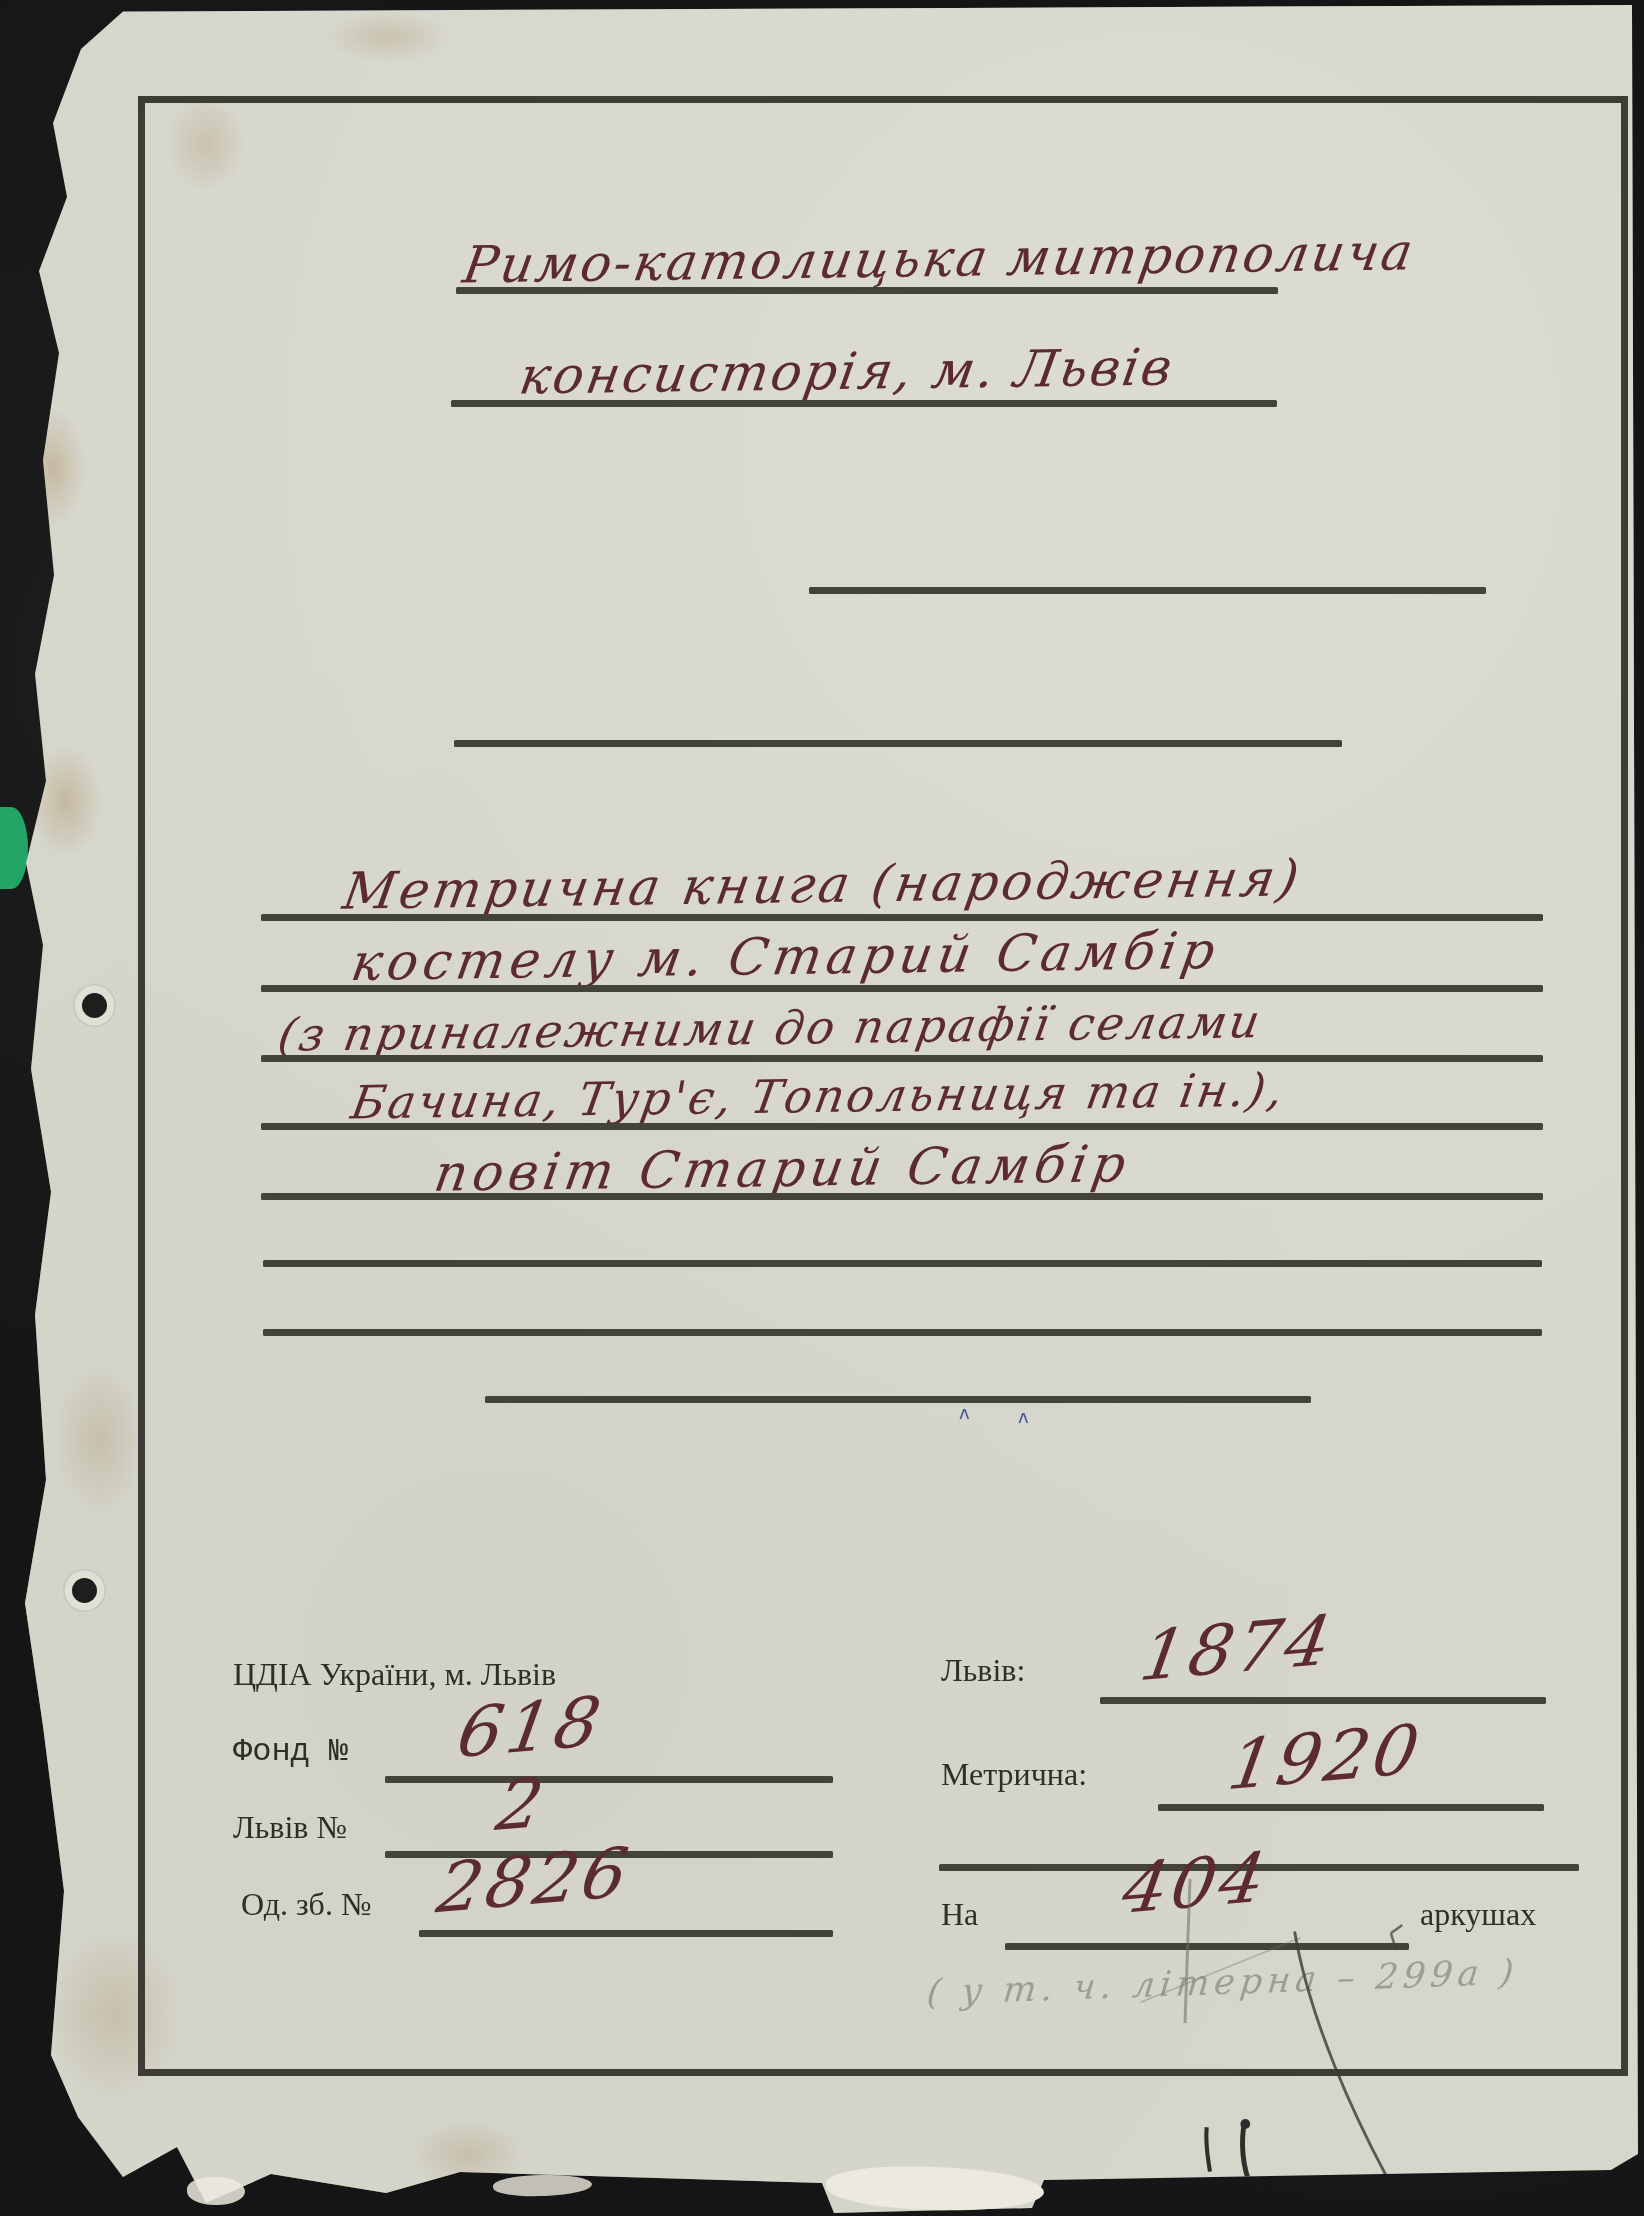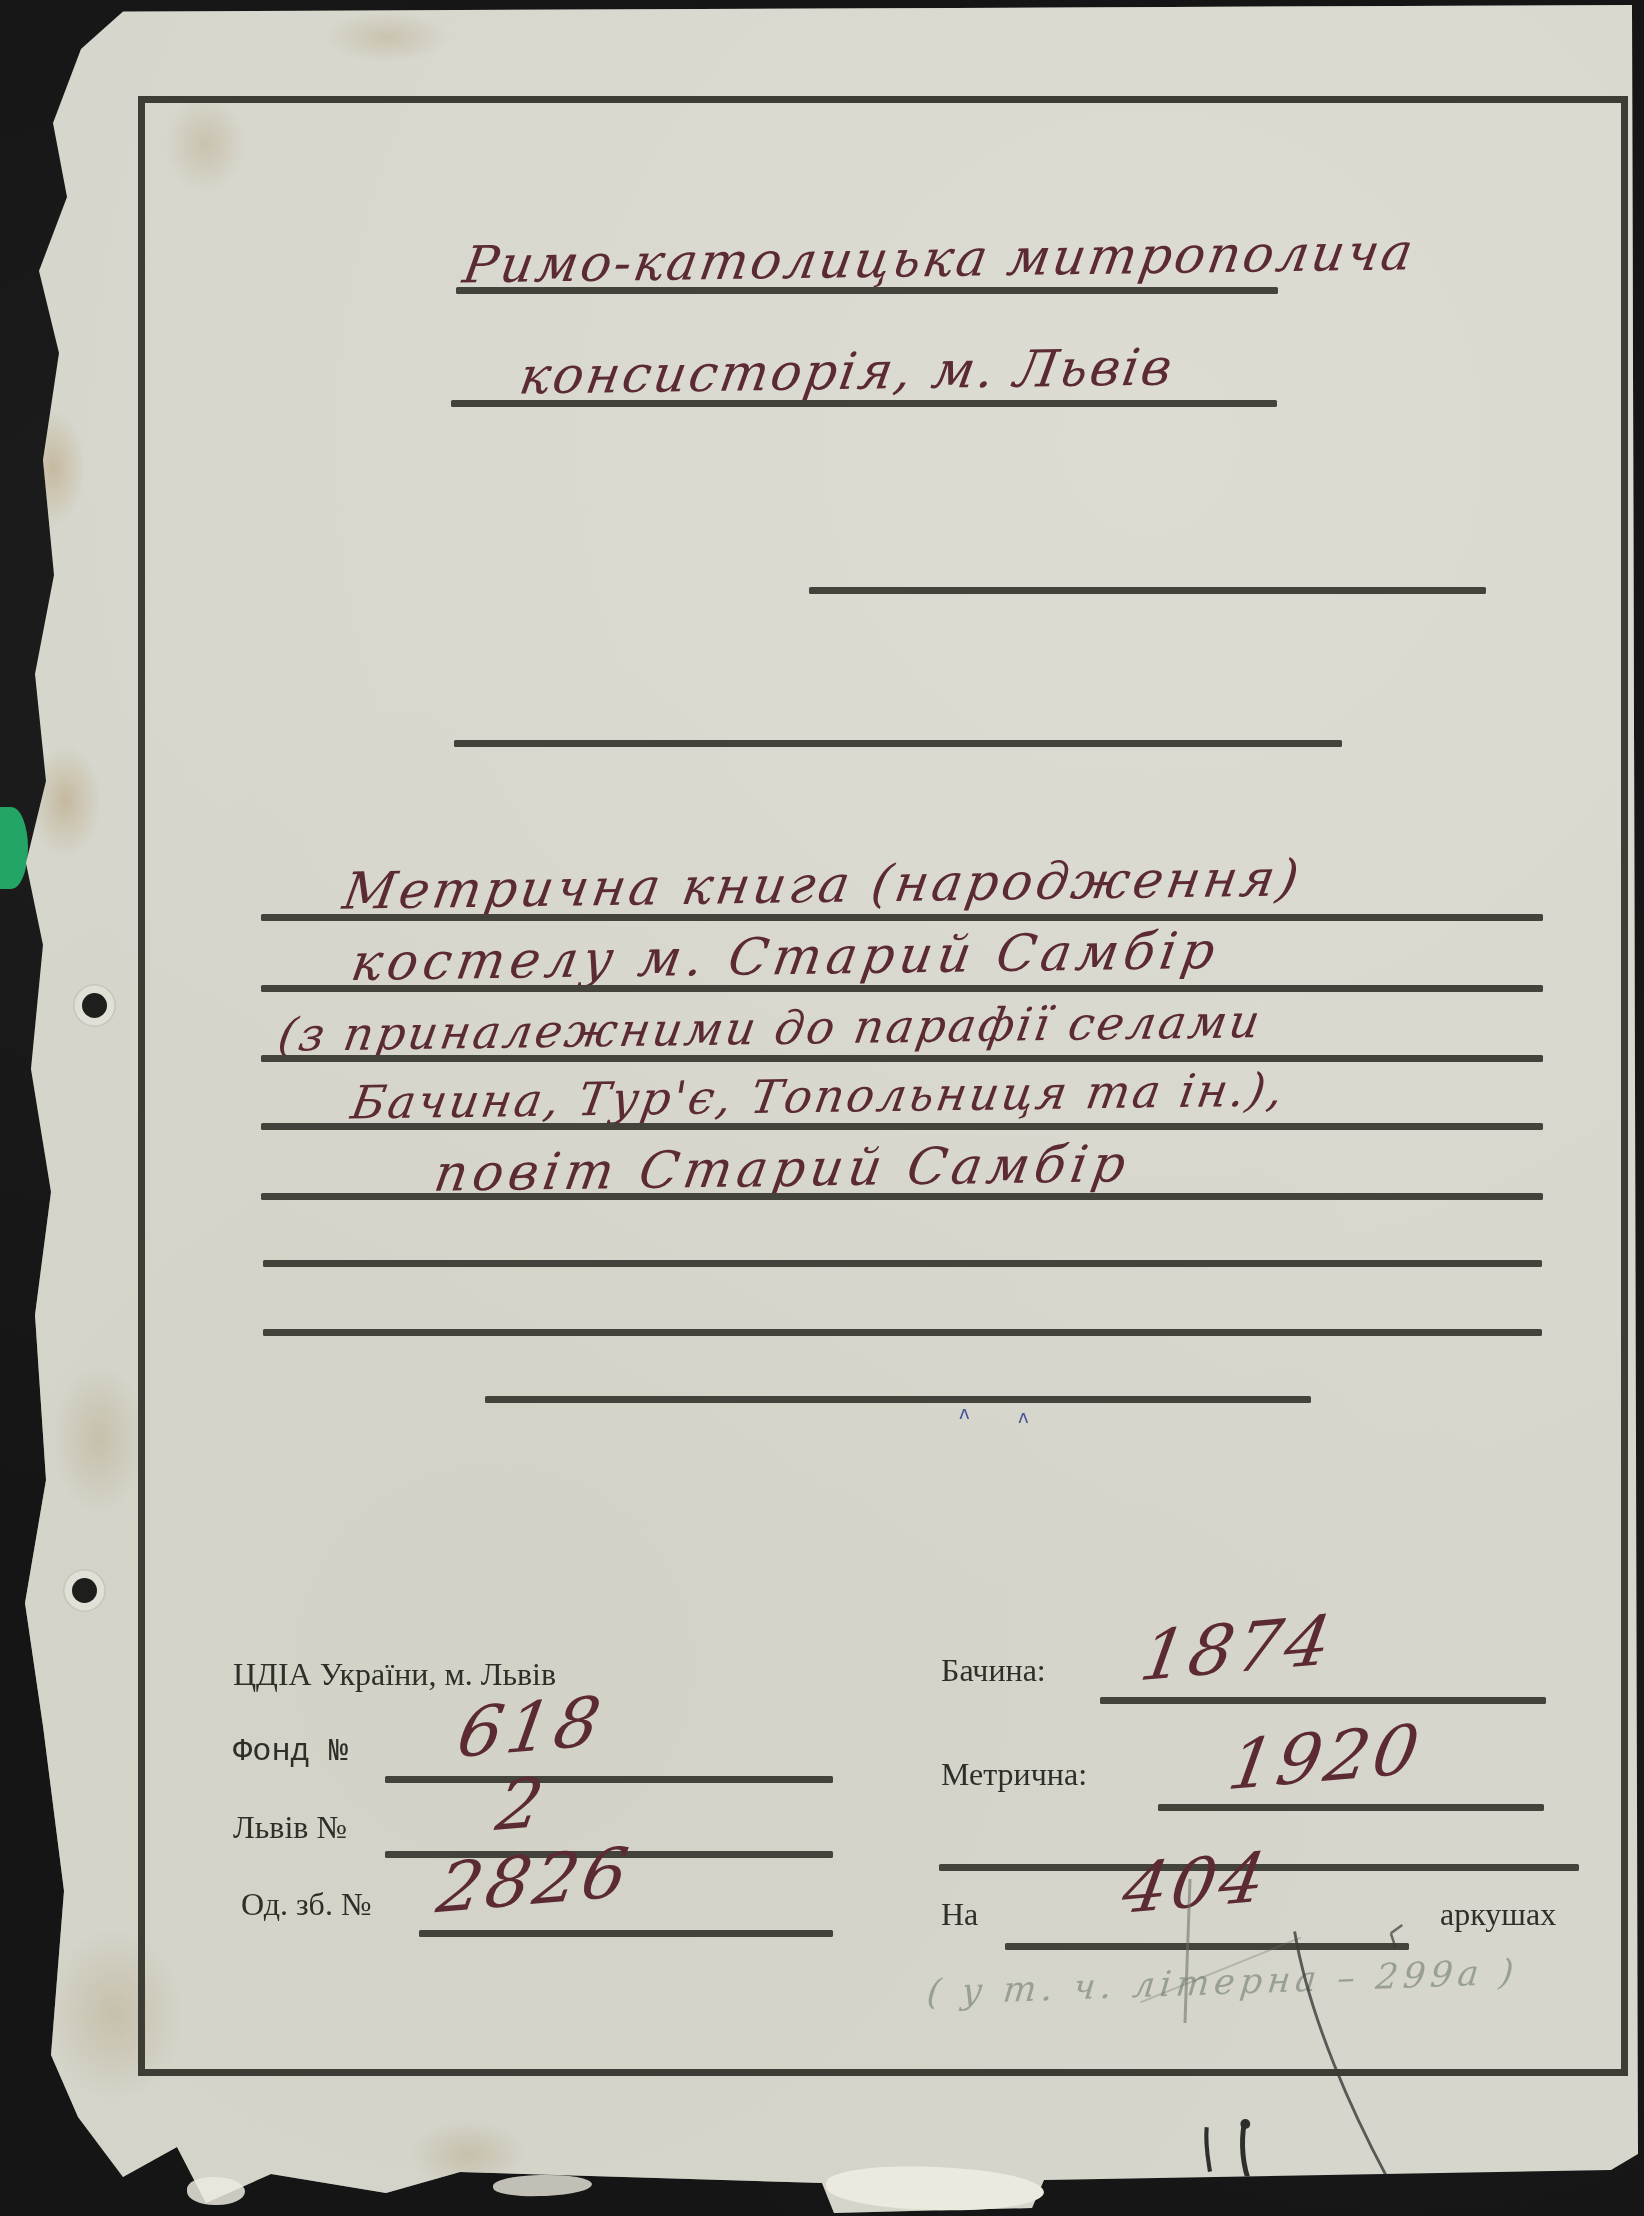--- a/index.html
+++ b/index.html
@@ -104,34 +104,34 @@
     <div class="rule" style="left:385px;top:1776px;width:448px;"></div>
 
     <div class="printed" style="left:233px;top:1809px;">Львів №</div>
     <div class="hw-num" style="left:498px;top:1764px;">2</div>
     <div class="rule" style="left:385px;top:1851px;width:448px;"></div>
 
     <div class="printed" style="left:241px;top:1886px;">Од. зб. №</div>
     <div class="hw-num" style="left:440px;top:1840px;">2826</div>
     <div class="rule" style="left:419px;top:1930px;width:414px;"></div>
 
-    <div class="printed" style="left:941px;top:1652px;">Бачина:</div>
+    <div class="printed" style="left:941px;top:1652px;">Львів:</div>
     <div class="hw-num" style="left:1143px;top:1608px;">1874</div>
     <div class="rule" style="left:1100px;top:1697px;width:446px;"></div>
 
     <div class="printed" style="left:941px;top:1756px;">Метрична:</div>
     <div class="hw-num" style="left:1231px;top:1717px;">1920</div>
     <div class="rule" style="left:1158px;top:1804px;width:386px;"></div>
 
     <div class="rule" style="left:939px;top:1864px;width:640px;"></div>
 
     <div class="printed" style="left:941px;top:1896px;">На</div>
     <div class="hw-num" style="left:1125px;top:1843px;">404</div>
     <div class="rule" style="left:1005px;top:1943px;width:404px;"></div>
-    <div class="printed" style="left:1420px;top:1896px;margin-left:20px;">аркушах</div>
+    <div class="printed" style="left:1420px;top:1896px;">аркушах</div>
 
     <div class="pencil-note" style="left:927px;top:1962px;">( у т. ч. літерна – 299а )</div>
     <div class="pencil-stroke" style="left:1186px;top:1879px;width:2.5px;height:144px;transform:rotate(2deg);"></div>
     <div class="pencil-stroke" style="left:1134px;top:1969px;width:173px;height:1.6px;transform:rotate(-22deg);opacity:.6;"></div>
 
     <div class="hole" style="left:82px;top:993px;"></div>
     <div class="hole" style="left:72px;top:1578px;"></div>
 
     <svg class="marks" width="1644" height="2216" viewBox="0 0 2000 2696">
       <path d="M1575,2350 C1592,2450 1642,2570 1710,2690" stroke="#3a3a38" stroke-width="3.5" fill="none" opacity="0.8"></path>

